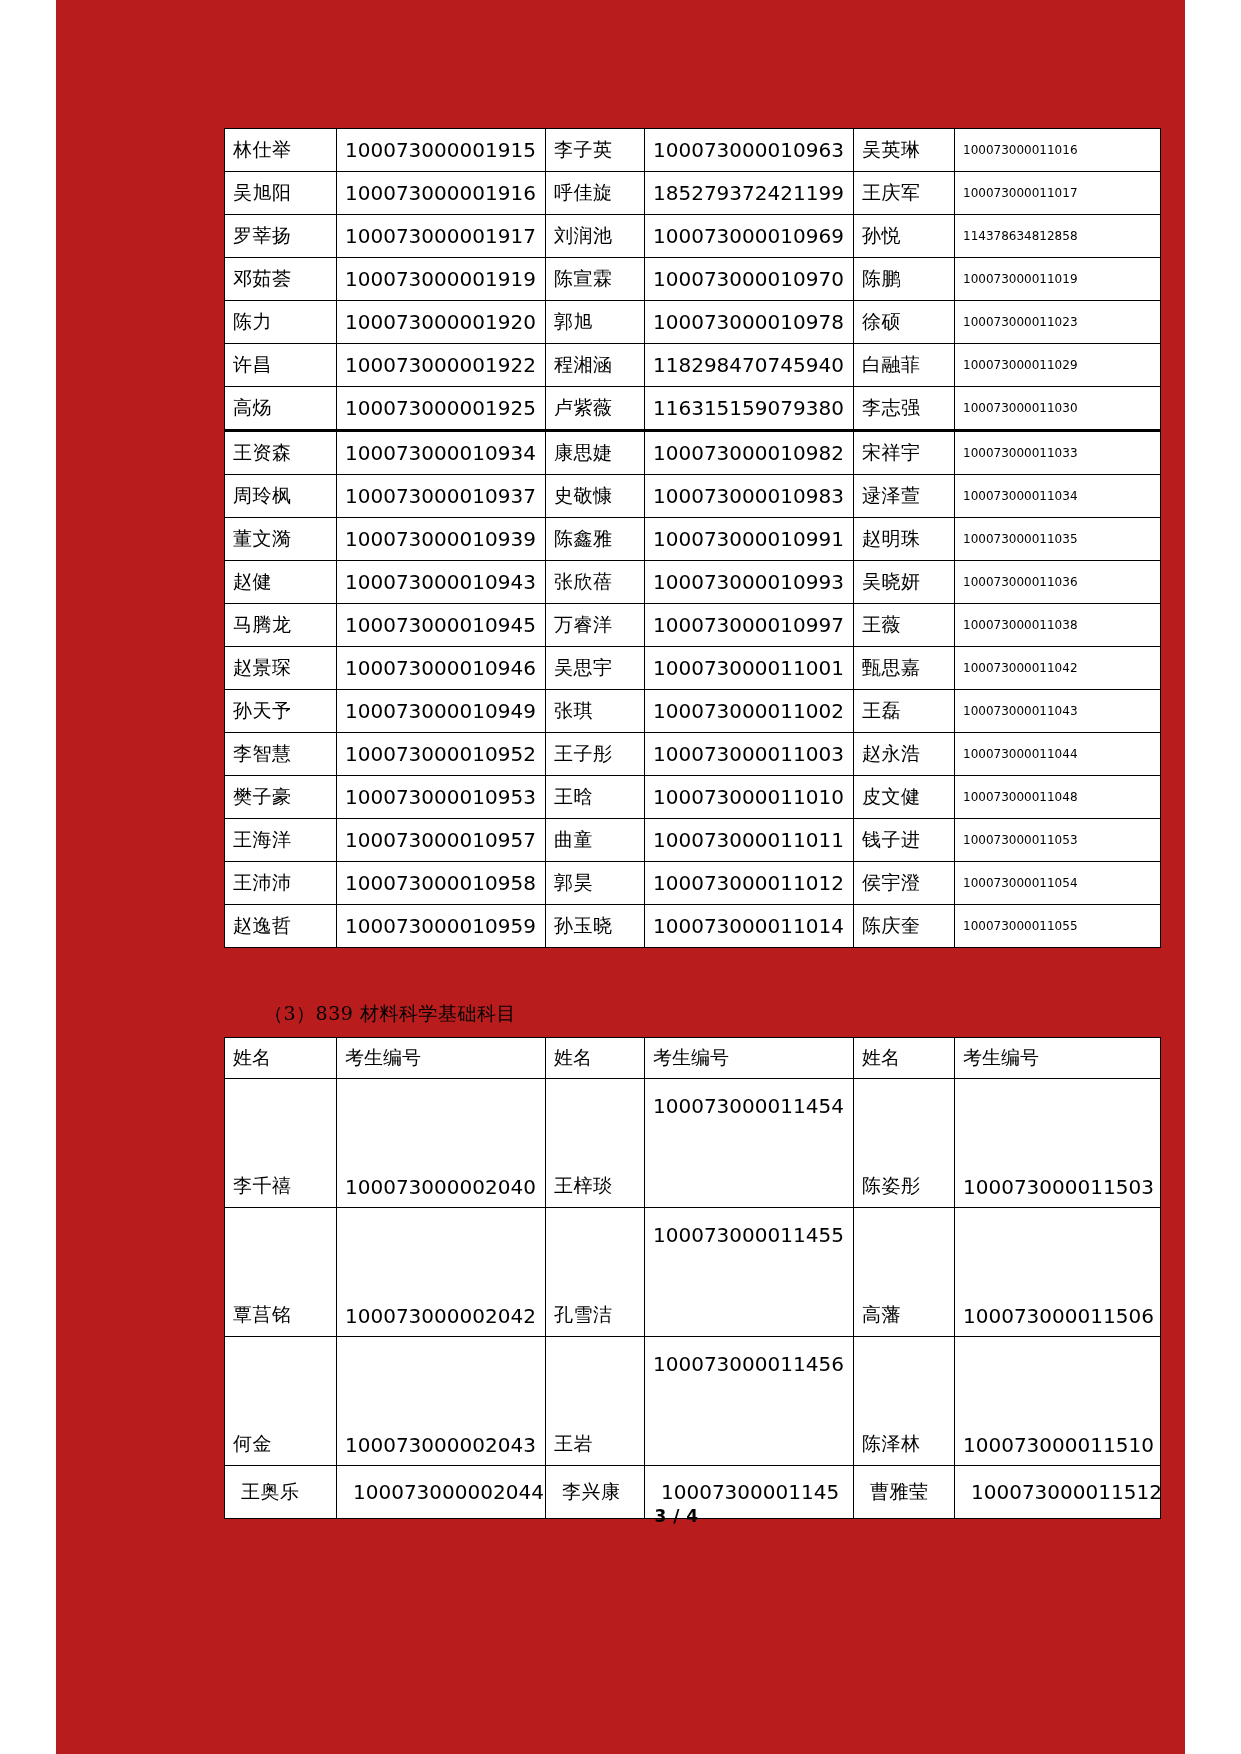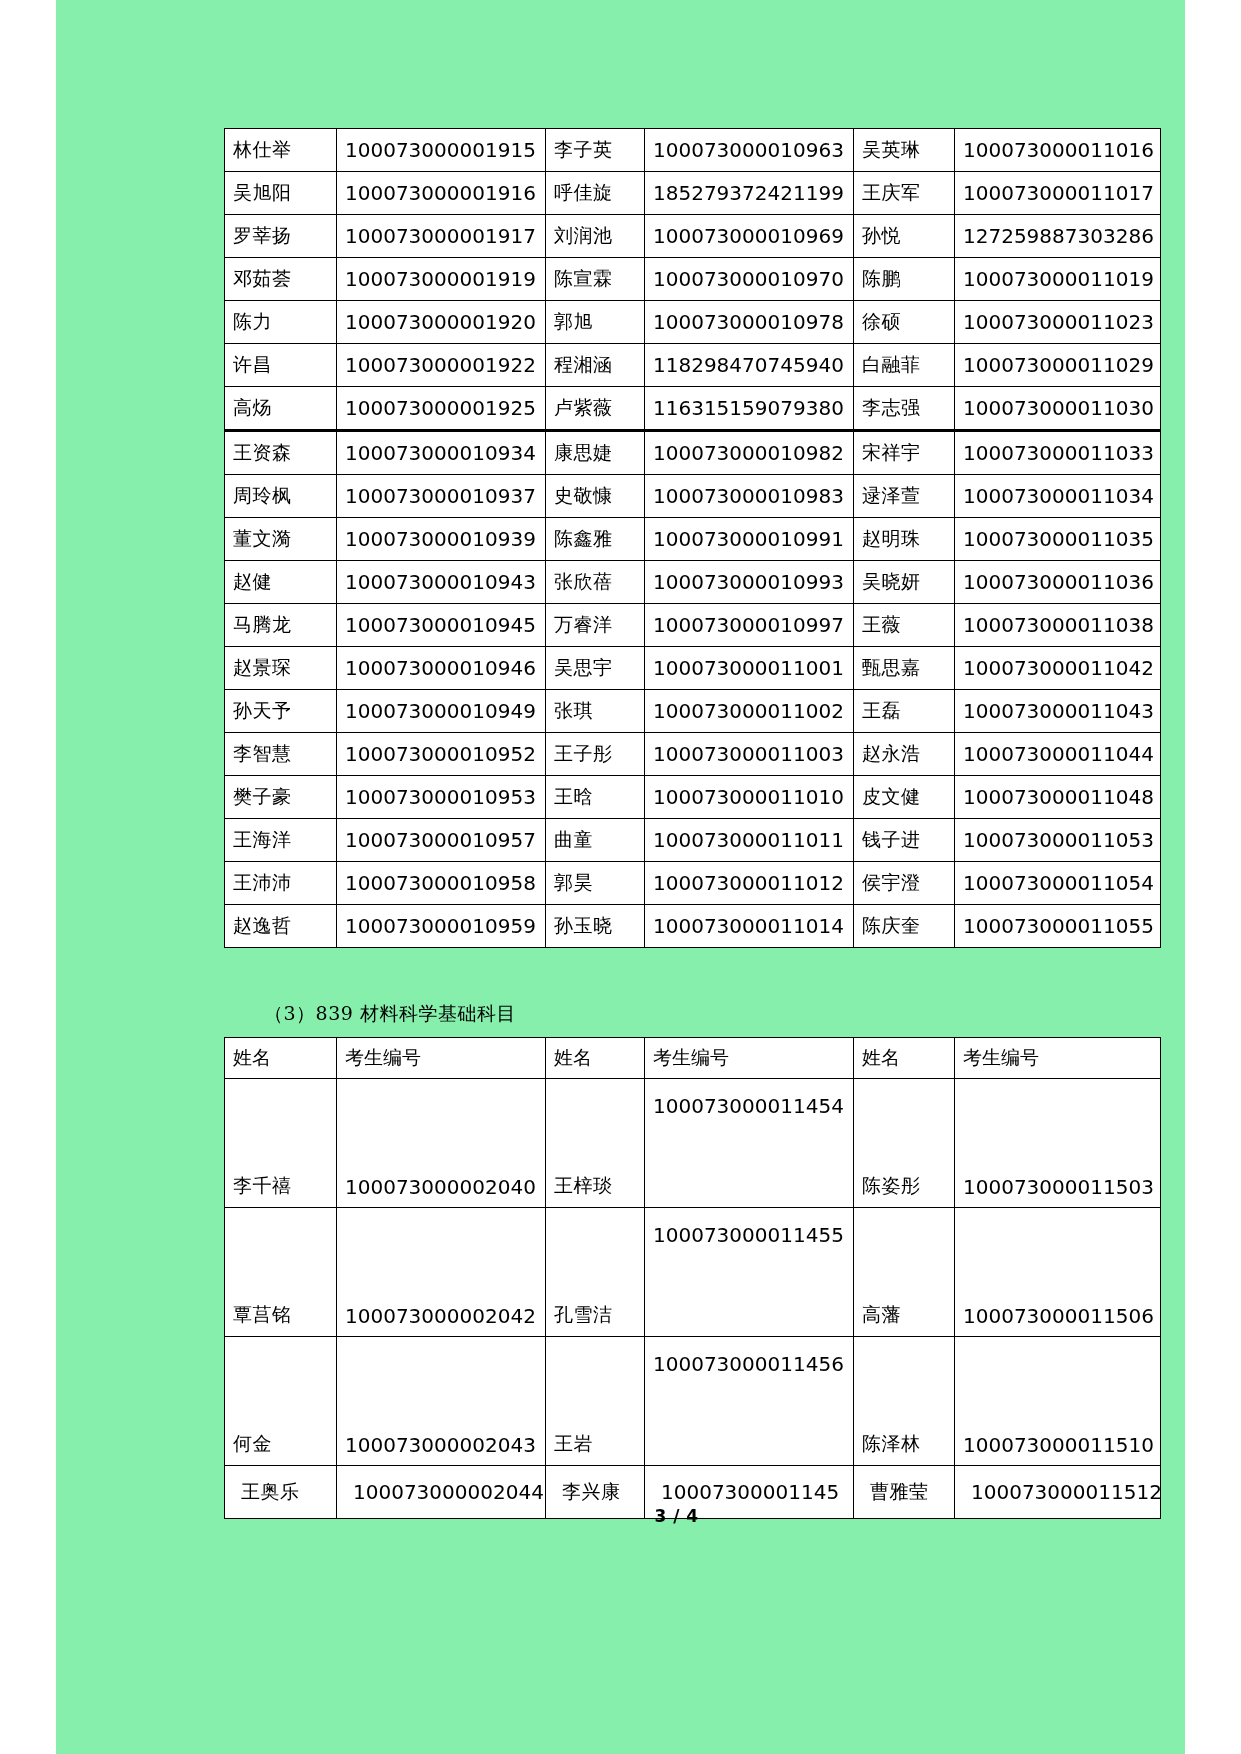--- a/index.html
+++ b/index.html
@@ -10,21 +10,21 @@
   }
   body {
     font-family: "DejaVu Sans", "Liberation Sans", sans-serif;
     color: #000000;
   }
   .page {
     position: relative;
     width: 1129px;
     height: 1754px;
     margin: 0 auto;
-    background: #86efac;
+    background: #b91c1c;
     box-sizing: border-box;
     overflow: hidden;
   }
   .content {
     position: absolute;
     left: 168px;
     top: 128px;
     width: 834px;
   }
 
@@ -43,21 +43,21 @@
     background: #ffffff;
   }
 
   
   .t1 td { height: 42px; }
   .t1 .c-name  { width: 95px;  font-family: "DejaVu Serif", "Liberation Serif", serif; font-size: 19px; letter-spacing: 0.5px; }
   .t1 .c-num   { width: 192px; font-family: "DejaVu Sans", "Liberation Sans", sans-serif; font-size: 20px; }
   .t1 .c-name2 { width: 82px;  font-family: "DejaVu Serif", "Liberation Serif", serif; font-size: 19px; letter-spacing: 0.5px; }
   .t1 .c-num2  { width: 192px; font-family: "DejaVu Sans", "Liberation Sans", sans-serif; font-size: 20px; }
   .t1 .c-name3 { width: 84px;  font-family: "DejaVu Serif", "Liberation Serif", serif; font-size: 19px; letter-spacing: 0.5px; }
-  .t1 .c-num3  { width: 189px; font-family: "DejaVu Sans", "Liberation Sans", sans-serif; font-size: 20px; text-align: right; }
+  .t1 .c-num3  { width: 189px; font-family: "DejaVu Sans", "Liberation Sans", sans-serif; font-size: 12px; }
 
   
   .t1 tr.thick-below td { border-bottom-width: 3px; }
 
   .section-heading {
     margin: 52px 0 10px 40px;
     font-family: "DejaVu Serif", "Liberation Serif", serif;
     font-size: 19px;
     letter-spacing: 0.5px;
     line-height: 1.4;
@@ -119,21 +119,21 @@
           <td class="c-num2">185279372421199</td>
           <td class="c-name3">王庆军</td>
           <td class="c-num3">100073000011017</td>
         </tr>
         <tr>
           <td class="c-name">罗莘扬</td>
           <td class="c-num">100073000001917</td>
           <td class="c-name2">刘润池</td>
           <td class="c-num2">100073000010969</td>
           <td class="c-name3">孙悦</td>
-          <td class="c-num3">127259887303286</td>
+          <td class="c-num3">114378634812858</td>
         </tr>
         <tr>
           <td class="c-name">邓茹荟</td>
           <td class="c-num">100073000001919</td>
           <td class="c-name2">陈宣霖</td>
           <td class="c-num2">100073000010970</td>
           <td class="c-name3">陈鹏</td>
           <td class="c-num3">100073000011019</td>
         </tr>
         <tr>

